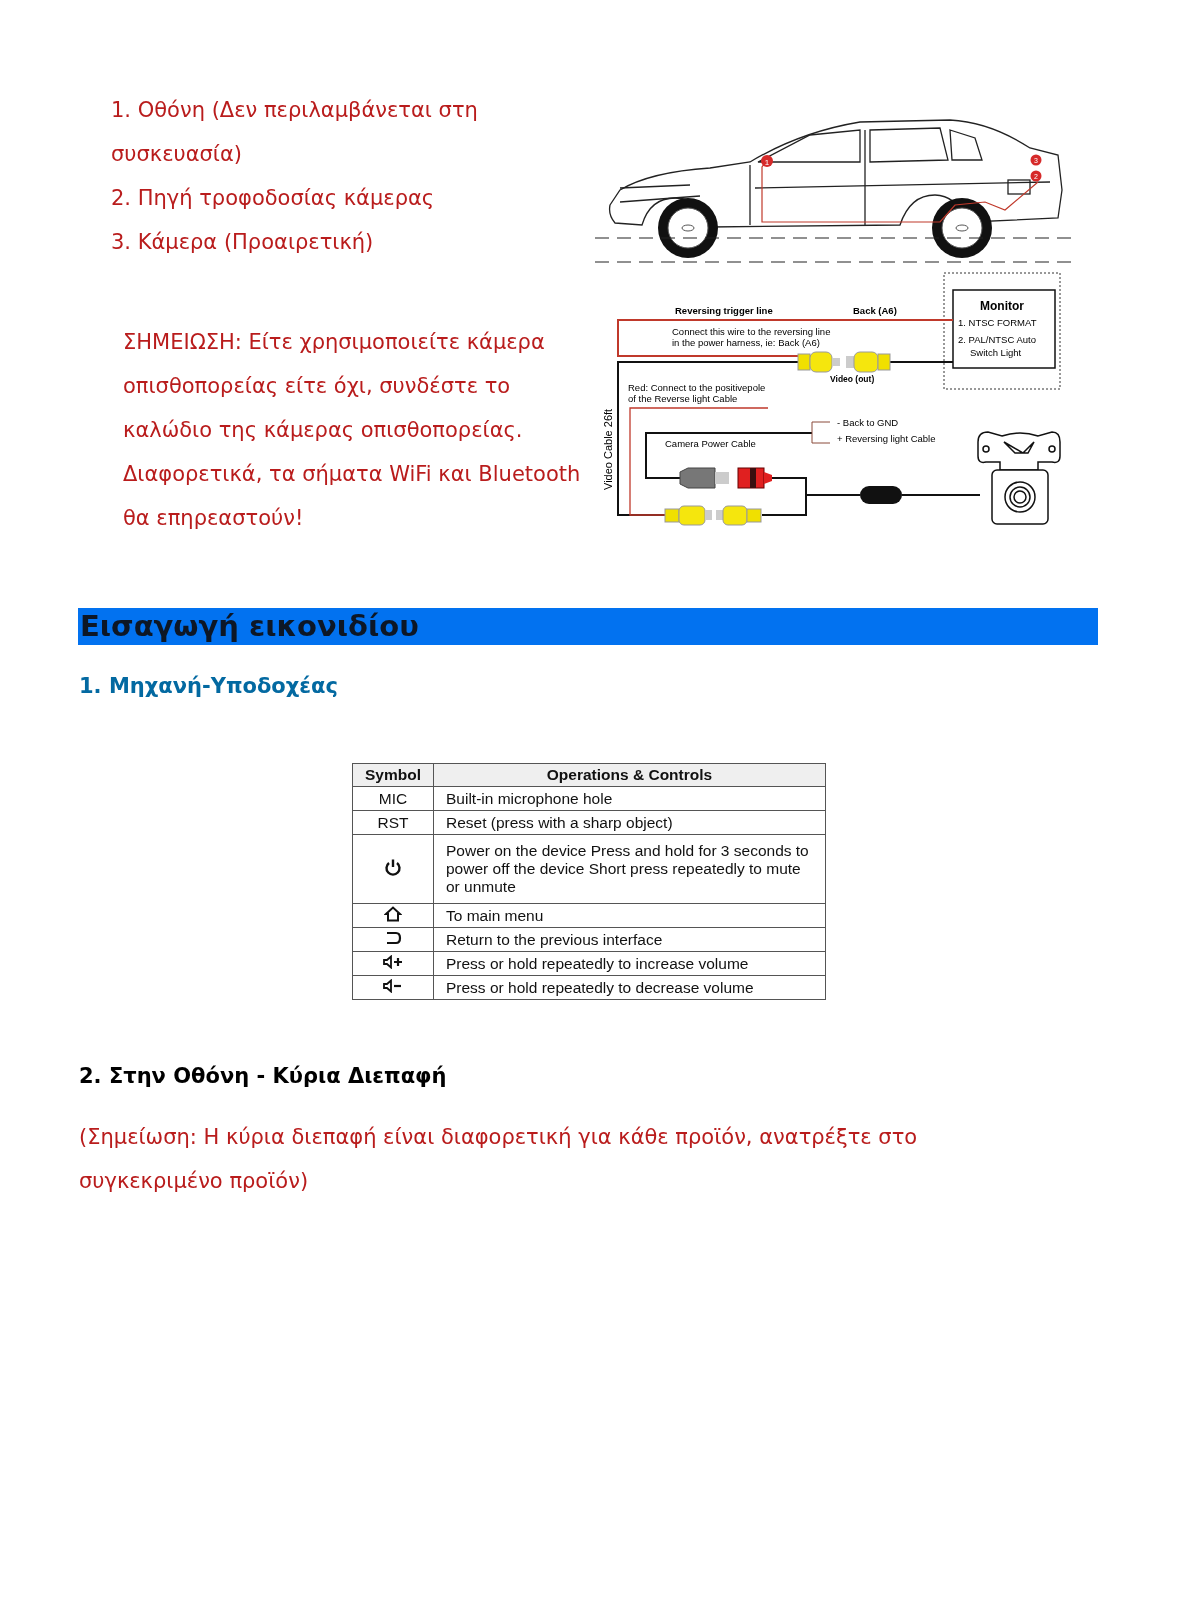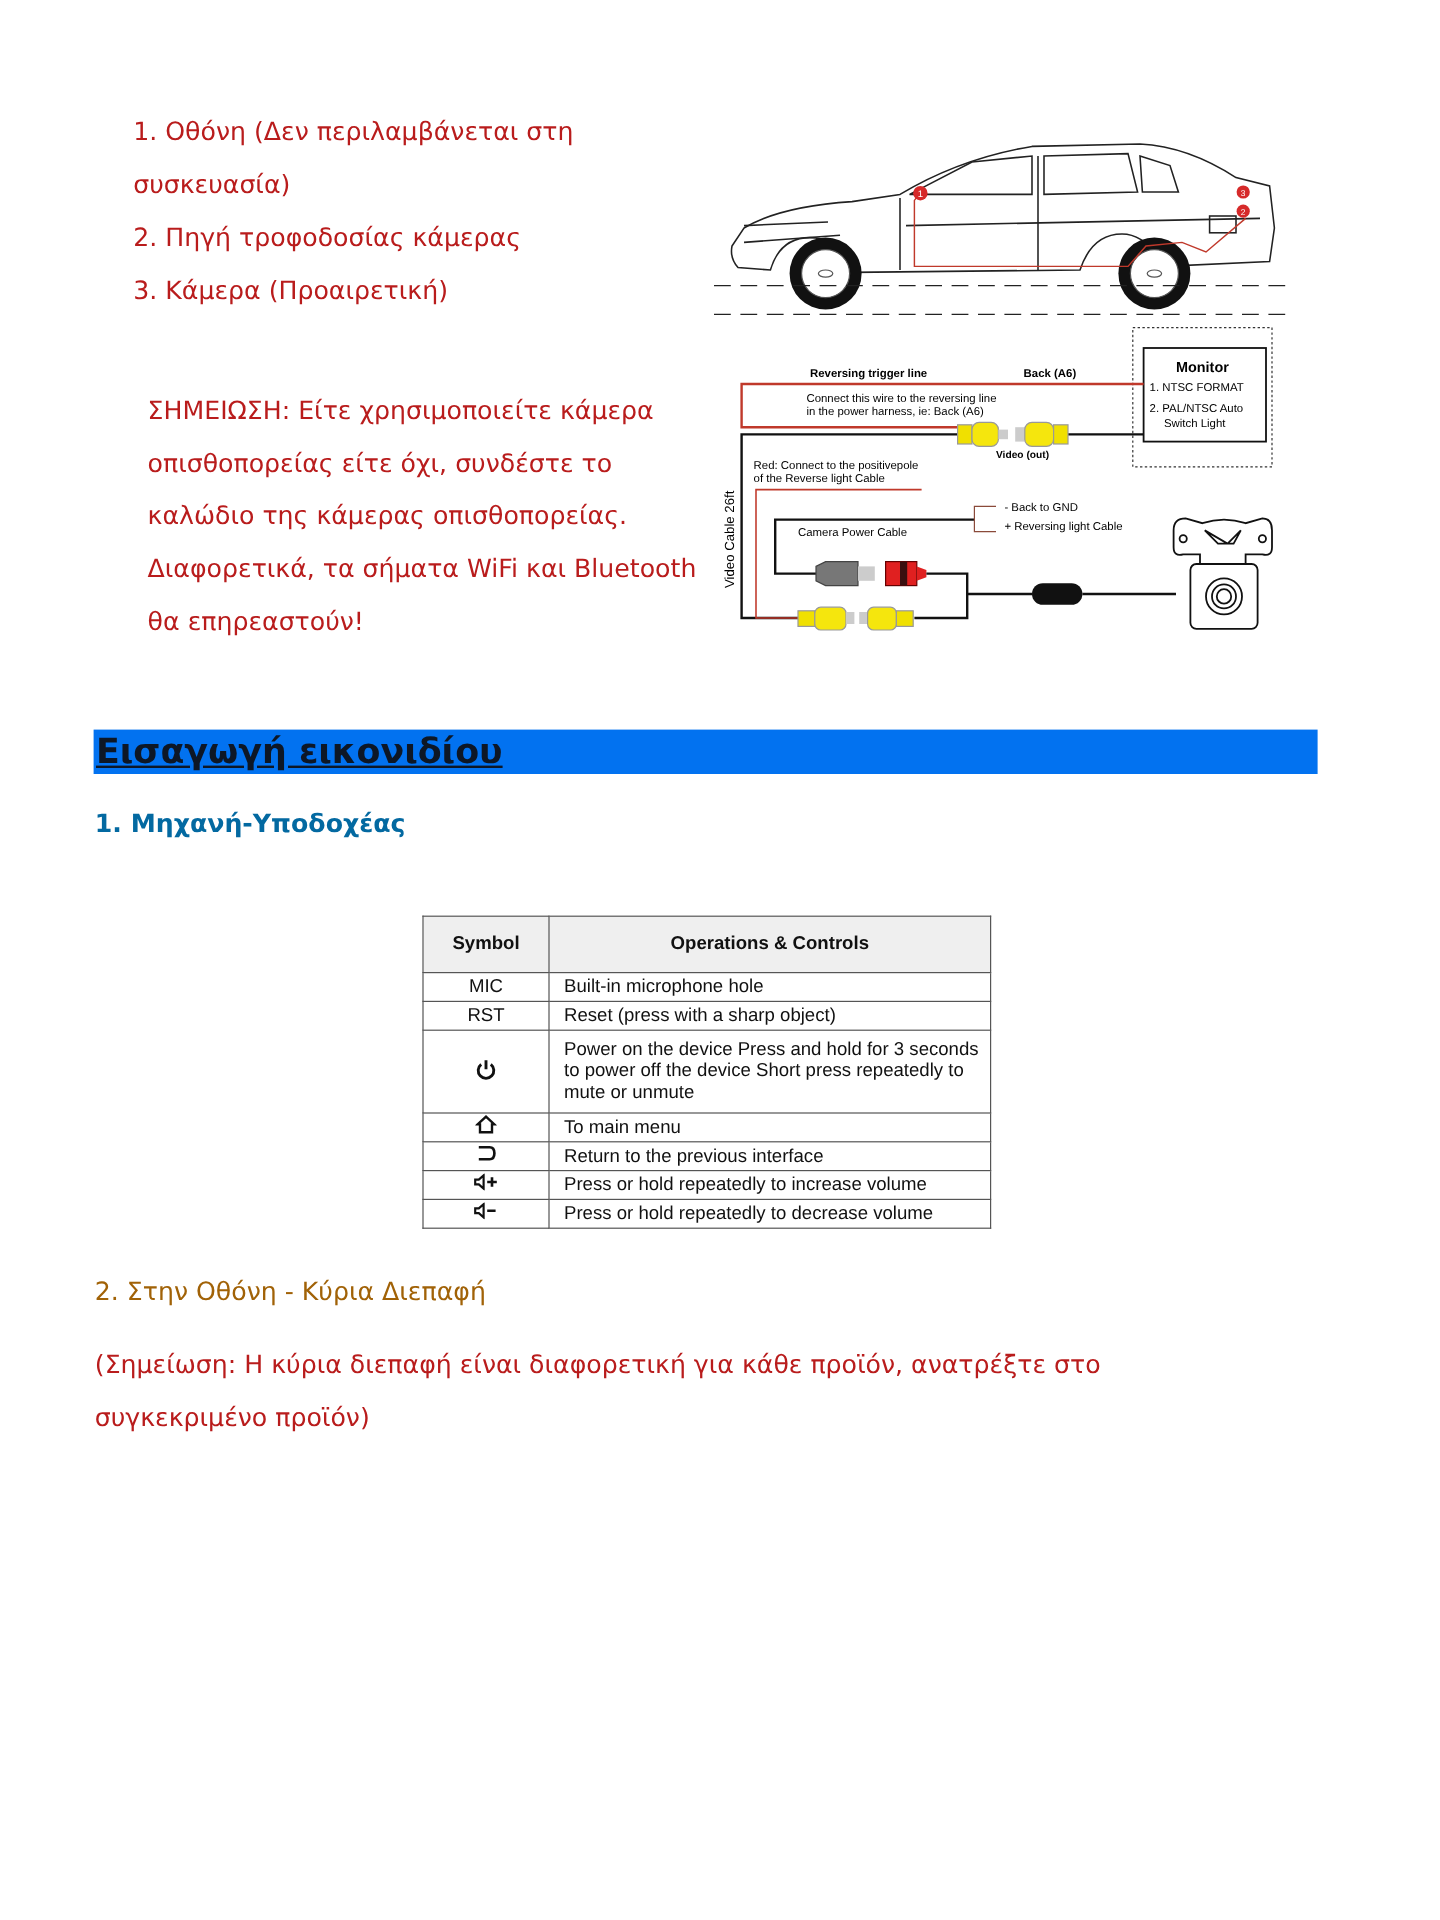--- a/index.html
+++ b/index.html
@@ -3,29 +3,29 @@
 <meta charset="utf-8">
 <style>
   html,body{margin:0;padding:0;background:#fff;}
   body{width:1200px;height:1600px;position:relative;overflow:hidden;font-family:"DejaVu Sans","Liberation Sans",sans-serif;}
   .red{color:#b91c1c;}
   .intro-list{position:absolute;left:111px;top:88px;width:460px;font-size:21px;line-height:44px;}
   .intro-list p{margin:0;}
   .note{position:absolute;left:111px;top:308px;width:470px;font-size:21px;line-height:44px;}
   .diagram{position:absolute;left:590px;top:110px;width:490px;height:430px;}
   .section-bar{position:absolute;left:78px;top:608px;width:1020px;height:37px;background:#0272f0;}
-  .section-bar span{position:absolute;left:2px;top:0;font-size:29px;font-weight:bold;color:#0d1726;line-height:37px;text-decoration:underline;}
+  .section-bar span{position:absolute;left:2px;top:0;font-size:29px;font-weight:bold;color:#0d1726;line-height:37px;}
   .sub1{position:absolute;left:79px;top:674px;font-size:21px;font-weight:bold;color:#0369a1;}
   .ctable{position:absolute;left:352px;top:763px;width:474px;border-collapse:collapse;font-family:"Liberation Sans",sans-serif;font-size:15.5px;color:#111;}
   .ctable th,.ctable td{border:1px solid #555;padding:0 0 0 12px;vertical-align:middle;}
-  .ctable th{background:#efefef;font-weight:bold;height:22px;text-align:center;padding:12px;}
+  .ctable th{background:#efefef;font-weight:bold;height:22px;text-align:center;padding:0;}
   .ctable td.sym{width:68px;text-align:center;padding:0;}
   .ctable td{height:23px;line-height:18px;}
   .ctable tr.tall td{height:68px;}
-  .sub2{position:absolute;left:79px;top:1064px;font-size:21px;font-weight:normal;color:#a16207;}
+  .sub2{position:absolute;left:79px;top:1064px;font-size:21px;font-weight:bold;color:#000000;}
   .note2{position:absolute;left:79px;top:1115px;width:900px;font-size:21px;line-height:44px;}
   svg text{font-family:"Liberation Sans",sans-serif;}
 </style>
 </head>
 <body>
 
 <div class="intro-list red">
   <p>1. Οθόνη (Δεν περιλαμβάνεται στη συσκευασία)</p>
   <p>2. Πηγή τροφοδοσίας κάμερας</p>
   <p>3. Κάμερα (Προαιρετική)</p>

